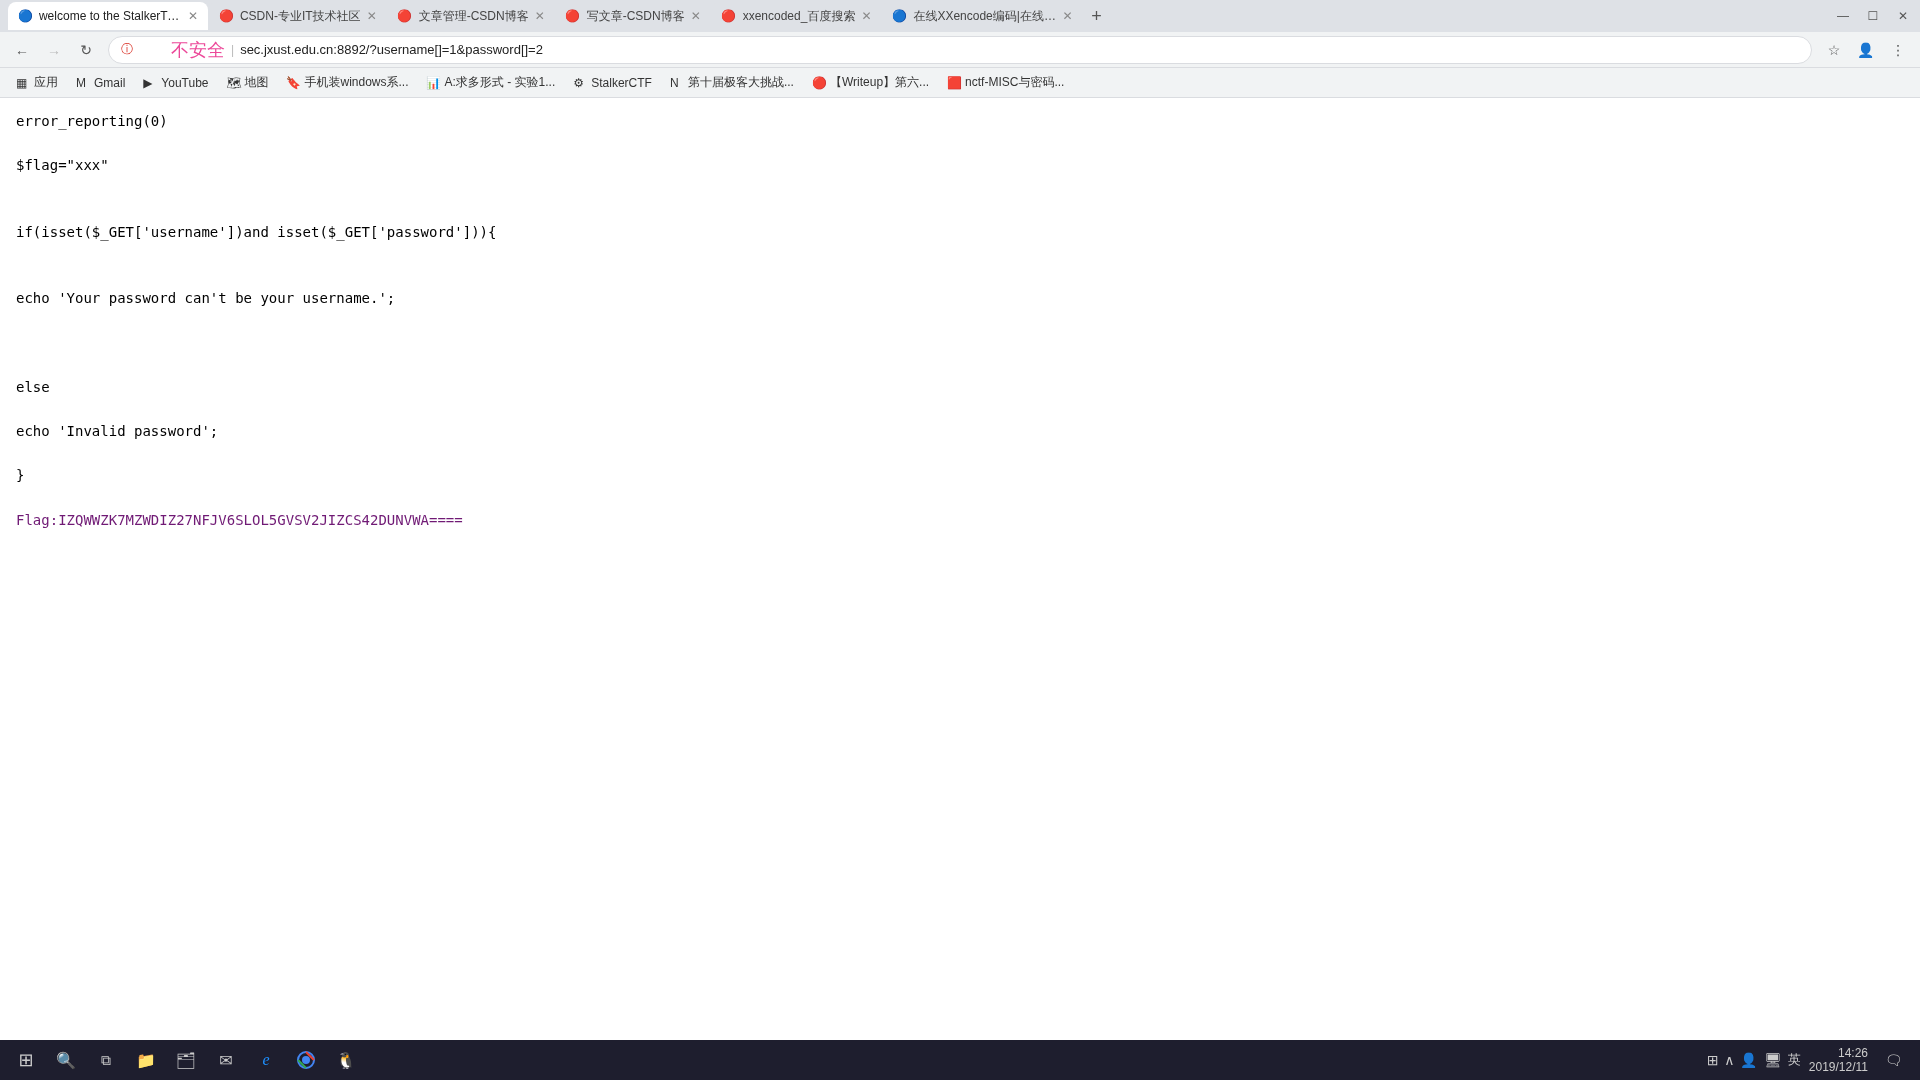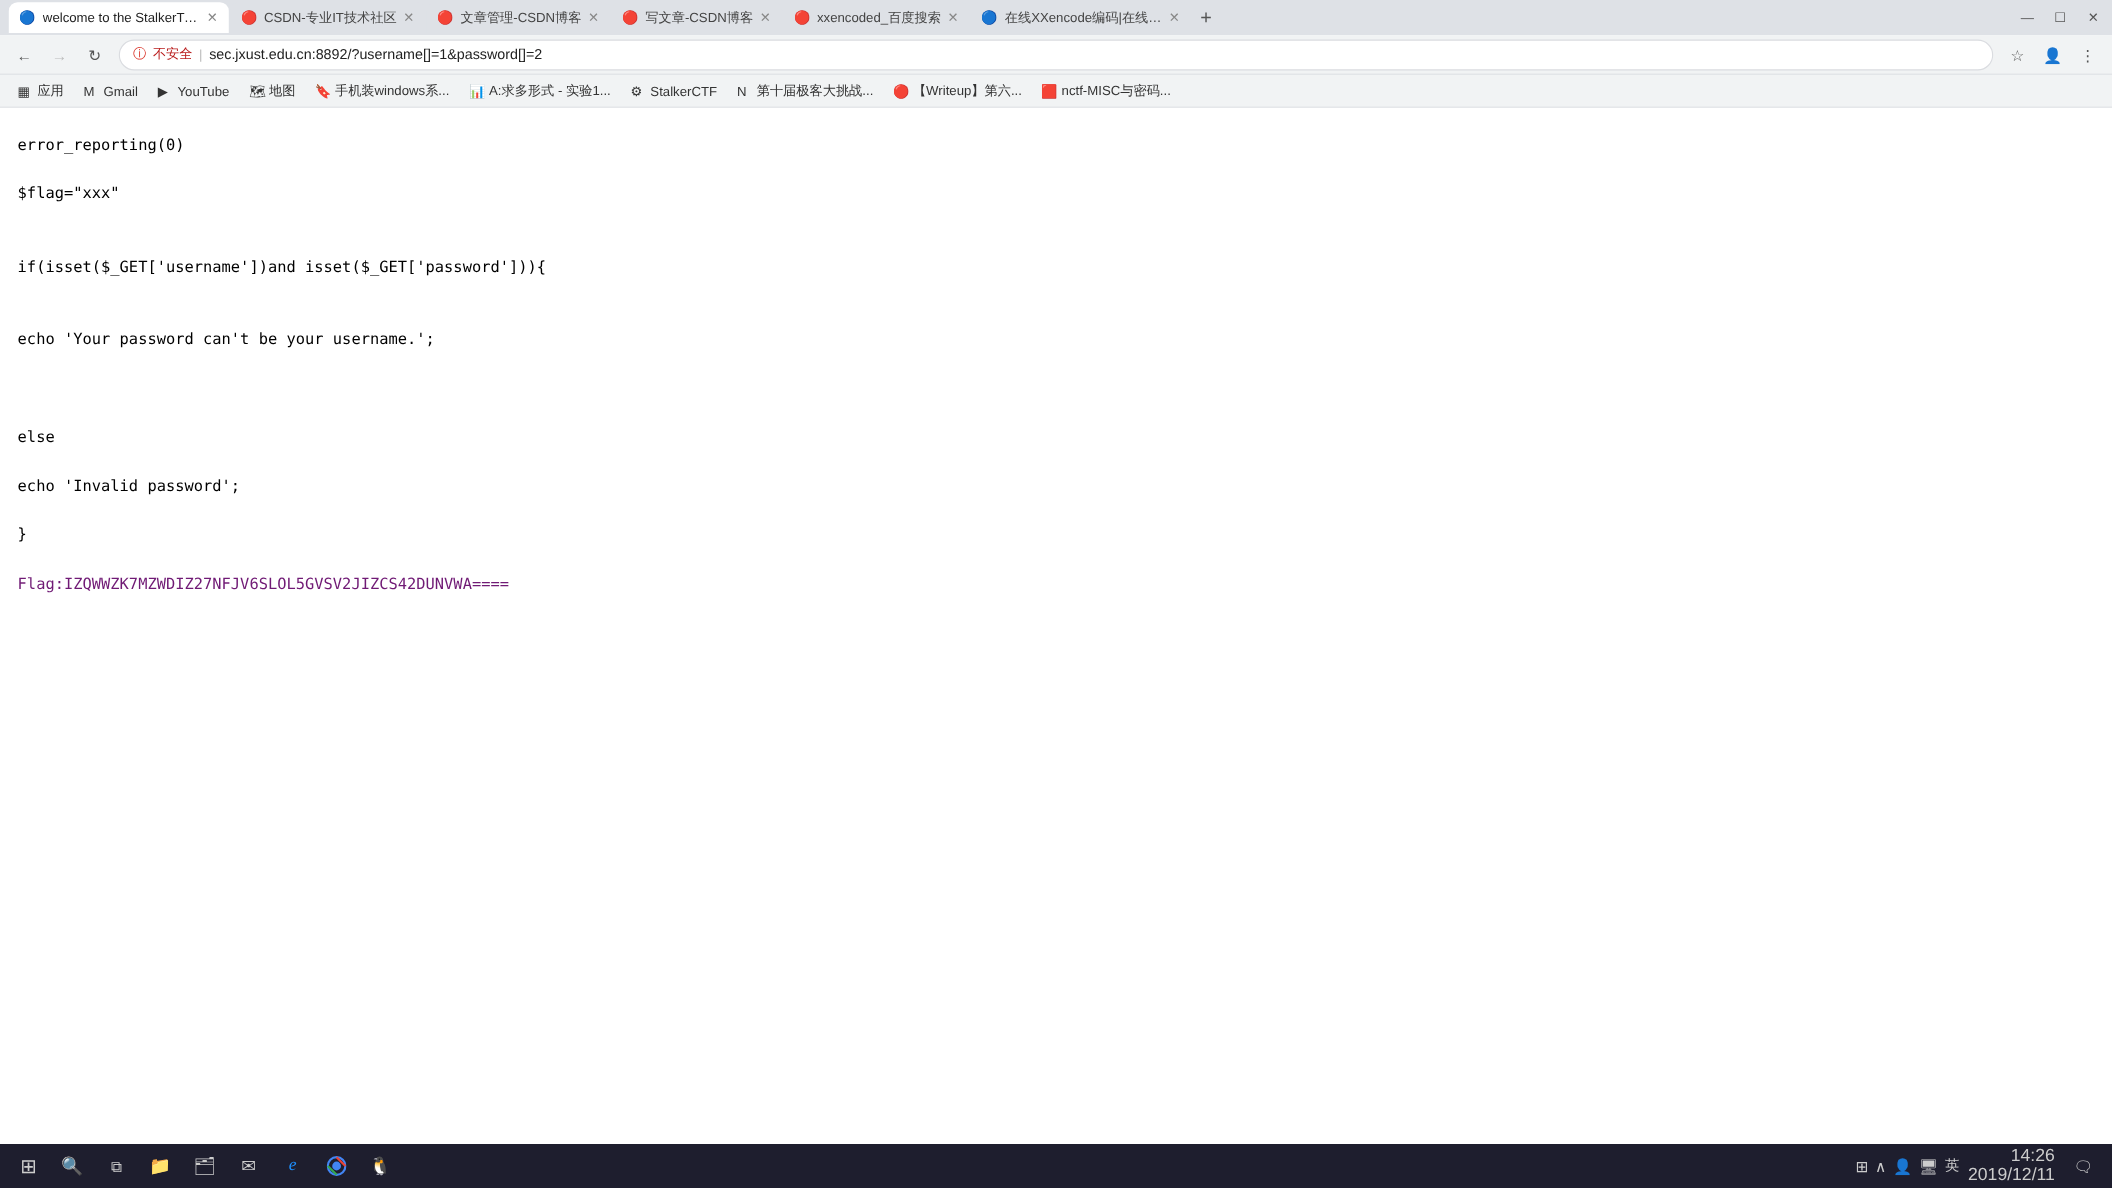--- a/index.html
+++ b/index.html
@@ -113,22 +113,23 @@
       height: 28px;
       padding: 0 12px;
       gap: 6px;
       margin: 0 4px;
     }
     .security-icon {
       font-size: 12px;
       color: #d93025;
     }
     .security-text {
-      font-size: 12px;
-      color: #b91c1c;
+      font-size: 18px;
+      color: #ec4899;
+      margin-left: 32px;
     }
     .sep {
       color: #bbb;
       font-size: 12px;
     }
     .address-text {
       font-size: 13px;
       color: #222;
       flex: 1;
     }
@@ -162,21 +163,21 @@
     }
     .bm-icon {
       width: 14px;
       height: 14px;
       font-size: 12px;
     }
 
     
     .page-content {
       background: #fff;
-      padding: 23px 16px;
+      padding: 12px 16px;
       font-family: monospace;
       font-size: 14px;
       color: #000;
       line-height: 1.6;
       height: calc(1080px - 32px - 36px - 30px - 40px);
       overflow: auto;
     }
     .page-content .line {
       display: block;
       min-height: 22px;
@@ -224,21 +225,21 @@
       align-items: center;
       justify-content: center;
     }
     .taskbar-right {
       display: flex;
       align-items: center;
       gap: 8px;
     }
     .taskbar-clock {
       color: #ccc;
-      font-size: 16px;
+      font-size: 12px;
       text-align: right;
     }
     .taskbar-icon {
       color: #ccc;
       font-size: 14px;
       cursor: pointer;
     }
     .lang-indicator {
       color: #ccc;
       font-size: 13px;

